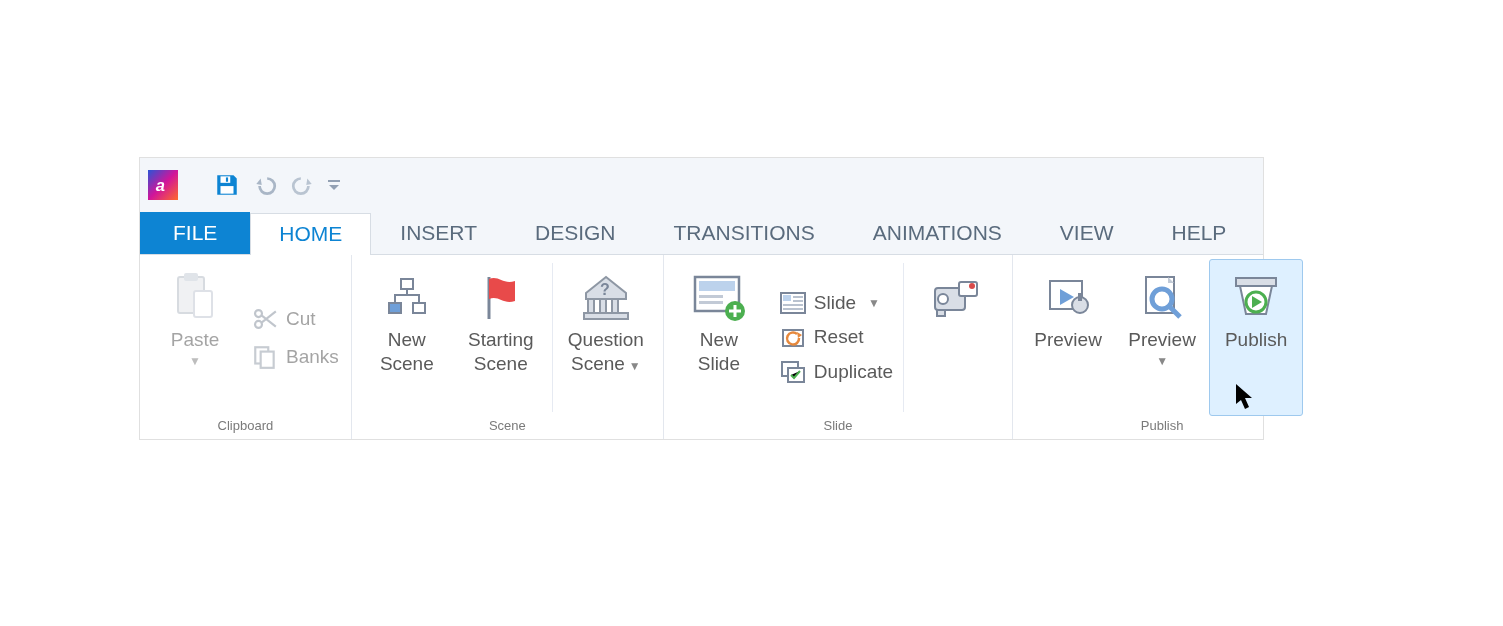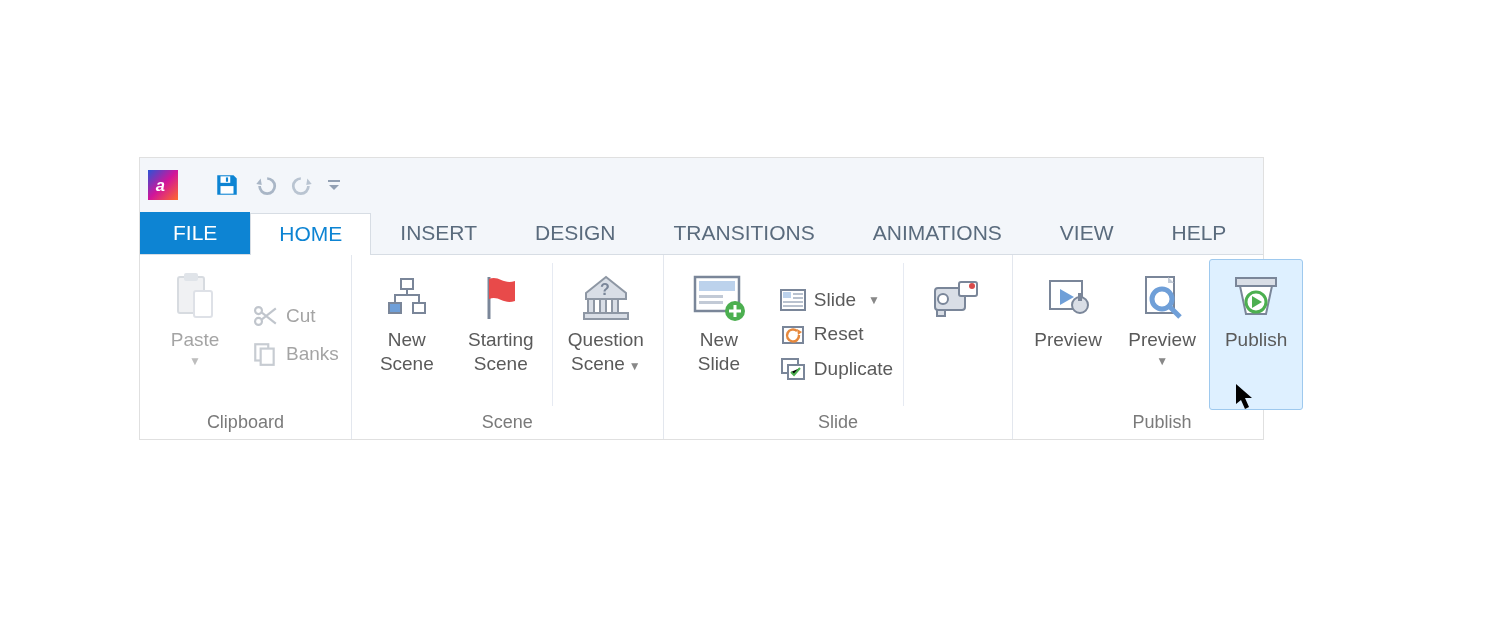--- a/index.html
+++ b/index.html
@@ -84,21 +84,21 @@
     border-right:1px solid #e3e7ee;
   }
   .group-body {
     display:flex;
     align-items:stretch;
     padding: 4px 8px 0 8px;
     flex:1;
   }
   .group-label {
     text-align:center;
-    font-size:18px;
+    font-size:13px;
     color:#7a7a7a;
     padding: 2px 0 6px;
   }
   .big-btn {
     display:flex;
     flex-direction:column;
     align-items:center;
     justify-content:flex-start;
     padding: 6px 10px 0;
     min-width:72px;

